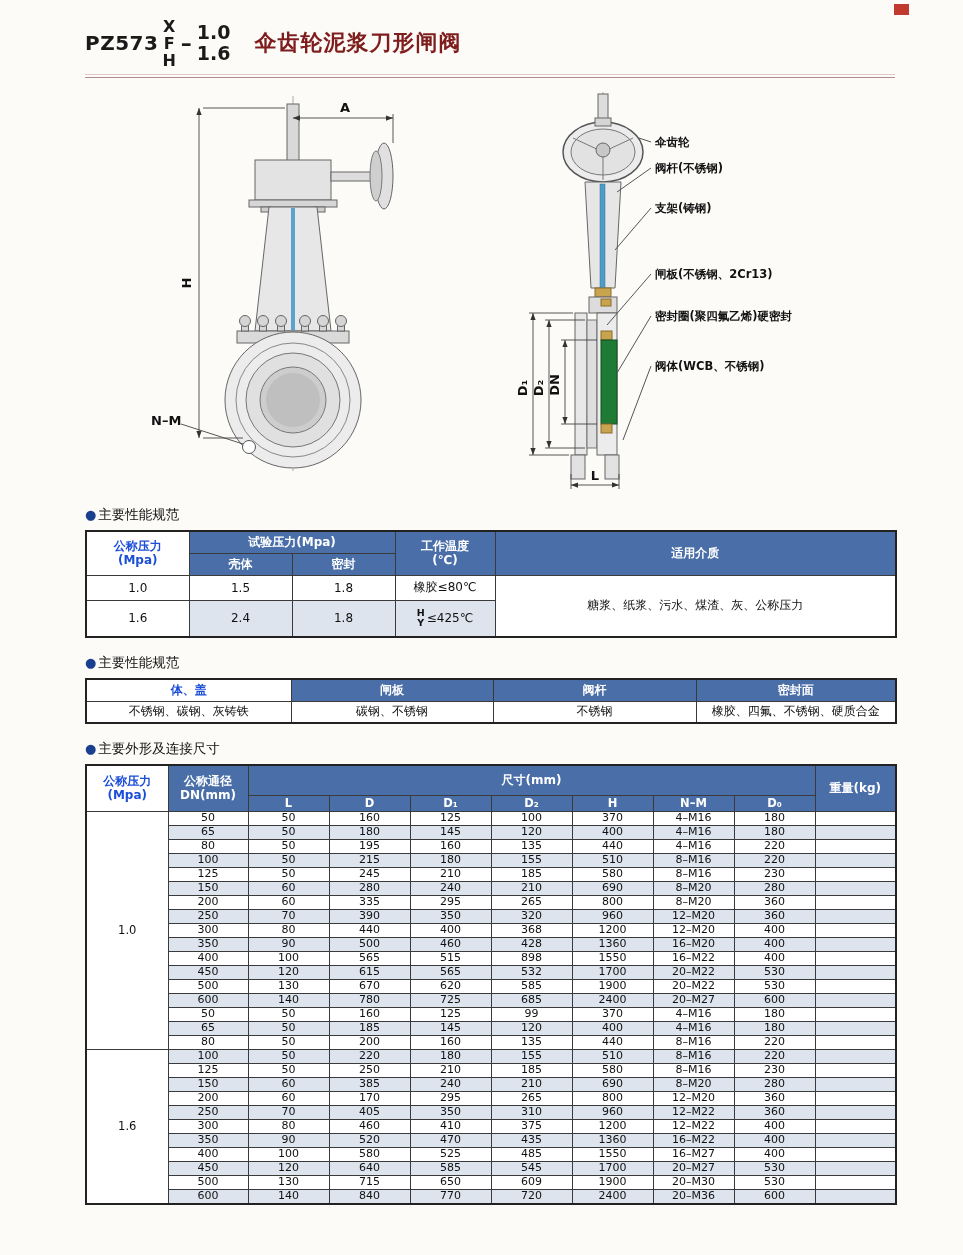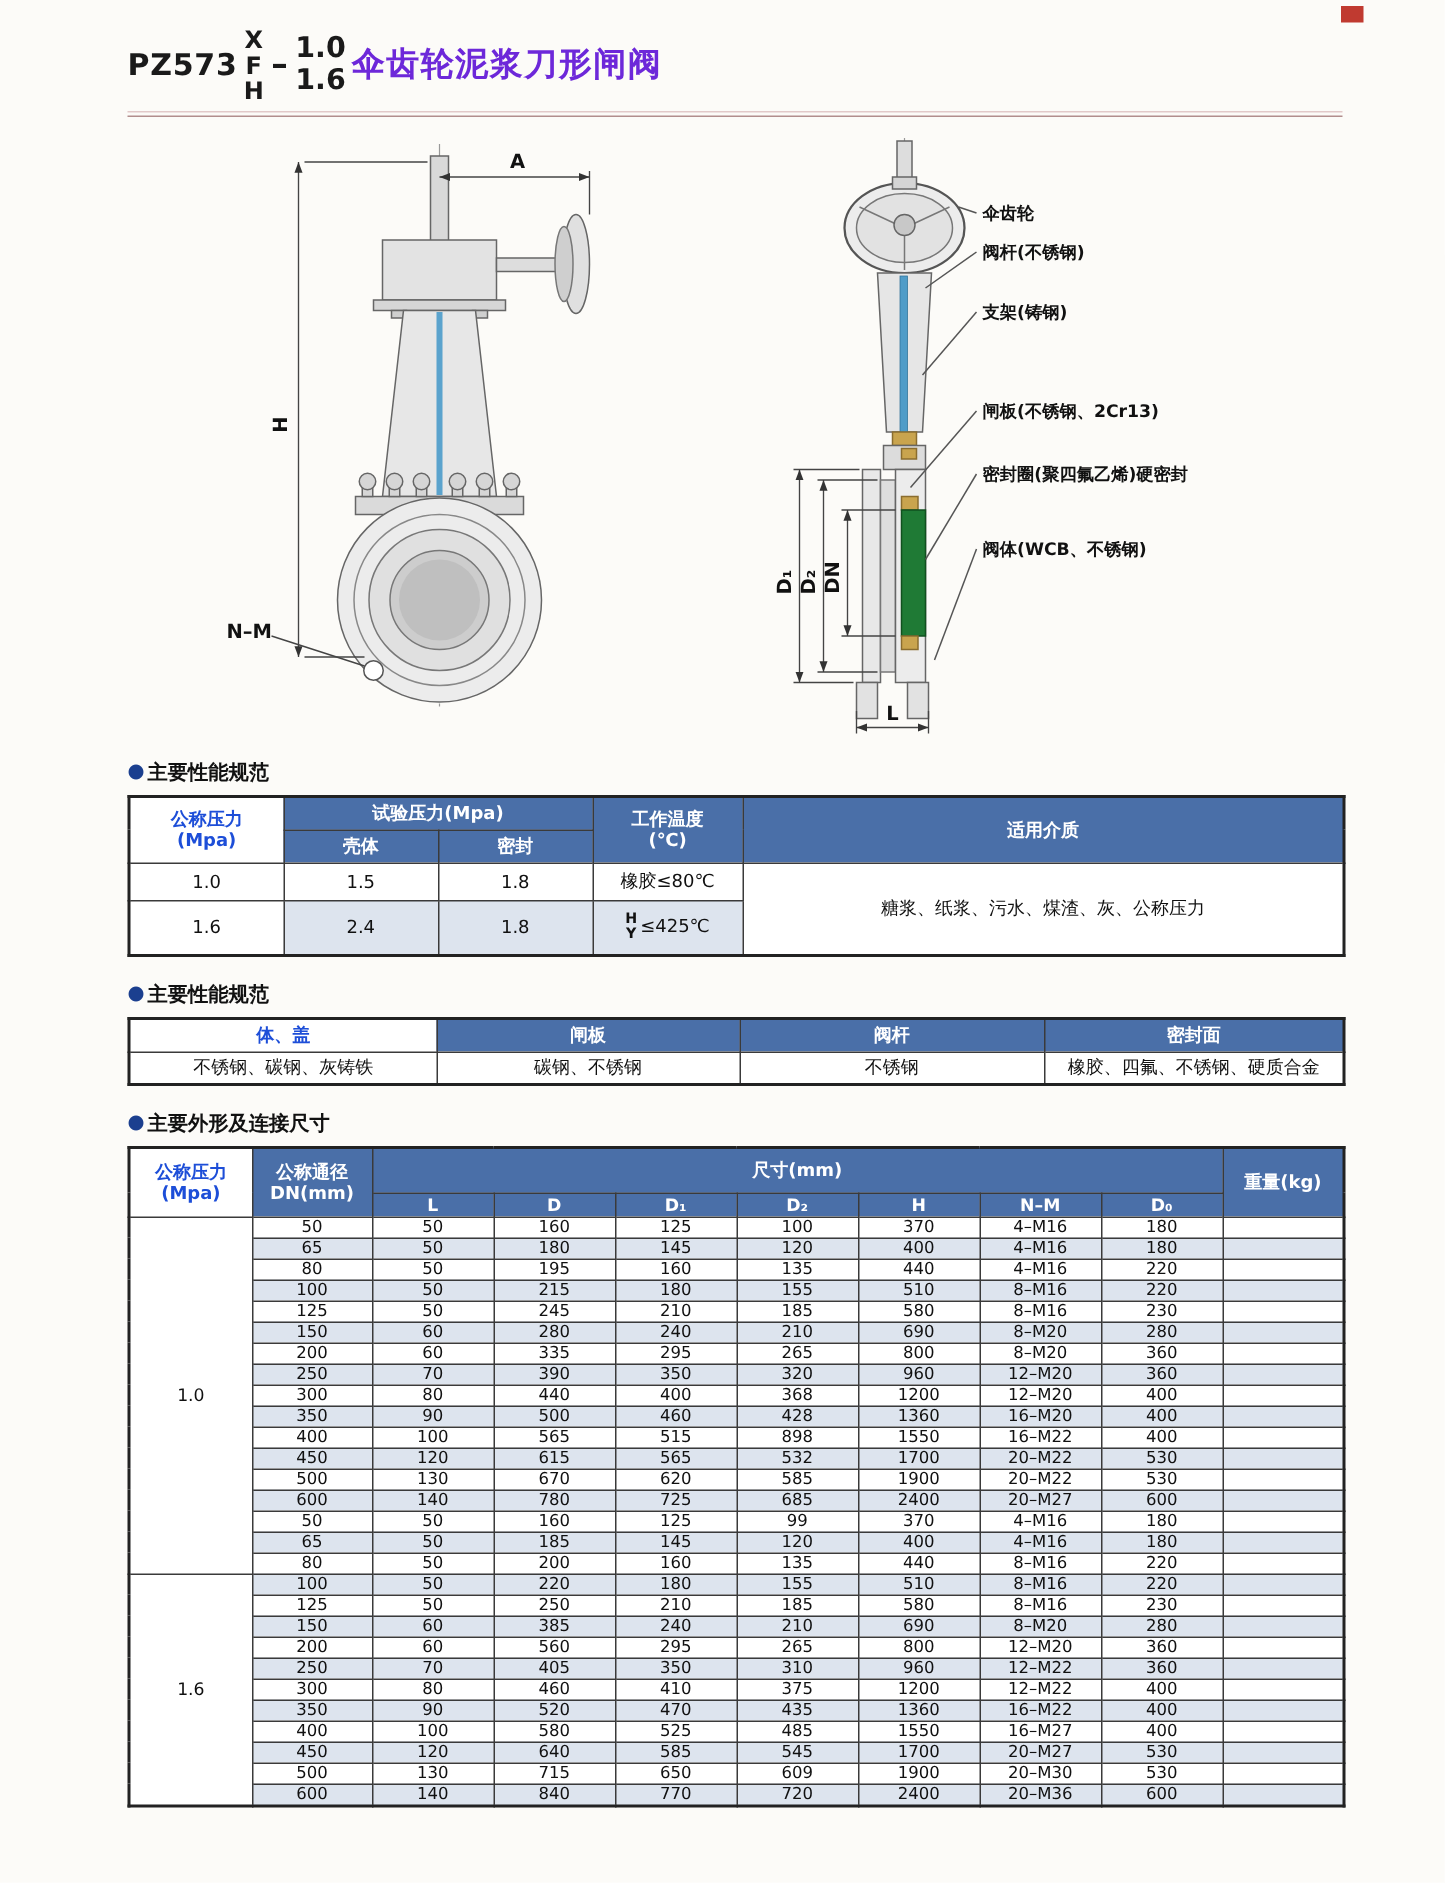--- a/index.html
+++ b/index.html
@@ -10,35 +10,35 @@
   }
   .corner-mark { position:absolute; top:4px; right:54px; width:15px; height:11px; background:#c03a30; }
 
   
   .title-row { display:flex; align-items:center; gap:4px; margin-top:4px; height:58px; }
   .model { font-size:20px; font-weight:bold; color:#1a1a1a; letter-spacing:0.5px; }
   .stack-col { display:flex; flex-direction:column; align-items:center; justify-content:center; font-weight:bold; color:#1a1a1a; }
   .letters { font-size:16px; line-height:17px; }
   .dash-big { font-size:22px; font-weight:bold; color:#1a1a1a; margin:0 1px; }
   .nums { font-size:19px; line-height:21px; }
-  .prod-name { font-size:22px; font-weight:bold; color:#6d28d9; letter-spacing:1px; margin-left:0; }
+  .prod-name { font-size:22px; font-weight:bold; color:#7f1d1d; letter-spacing:1px; margin-left:20px; }
   .title-divider { height:4px; border-top:1px solid #e2c9c9; border-bottom:1px solid #b28e8d; margin-top:2px; }
 
   
   .drawings { display:flex; align-items:flex-start; height:402px; margin-top:10px; }
   .svg-left { margin-left:58px; }
   .svg-right { margin-left:50px; }
   svg text { font-family:"DejaVu Sans", sans-serif; fill:#111; }
   .dim-label { font-size:13px; font-weight:600; }
   .part-label { font-size:11.5px; font-weight:600; }
 
   
   .section-header { display:flex; align-items:center; margin:16px 0 6px 0; }
   .bullet { color:#1b3f8f; font-size:13px; margin-right:2px; line-height:14px; }
-  .section-title { font-size:13.5px; font-weight:bold; color:#111; }
+  .section-title { font-size:13.5px; font-weight:normal; color:#111; }
 
   
   table { border-collapse:collapse; width:810px; table-layout:fixed; }
   .tbl { border:2px solid #222; }
   .tbl th, .tbl td { border:1px solid #3a3a3a; text-align:center; vertical-align:middle; padding:1px 2px; }
   .blue-h { background:#4a6fa8; color:#ffffff; font-weight:bold; font-size:12px; }
   .white-h { background:#ffffff; color:#1d4ed8; font-weight:bold; font-size:12px; }
   .cell { font-size:12px; color:#111; background:#fff; }
   .shaded { background:#dde4ee; }
   .two-line span { display:block; line-height:14px; }
@@ -574,21 +574,21 @@
           <td>240</td>
           <td>210</td>
           <td>690</td>
           <td>8–M20</td>
           <td>280</td>
           <td></td>
         </tr>
         <tr>
           <td>200</td>
           <td>60</td>
-          <td>560</td>
+          <td>170</td>
           <td>295</td>
           <td>265</td>
           <td>800</td>
           <td>12–M20</td>
           <td>360</td>
           <td></td>
         </tr>
         <tr class="alt">
           <td>250</td>
           <td>70</td>

